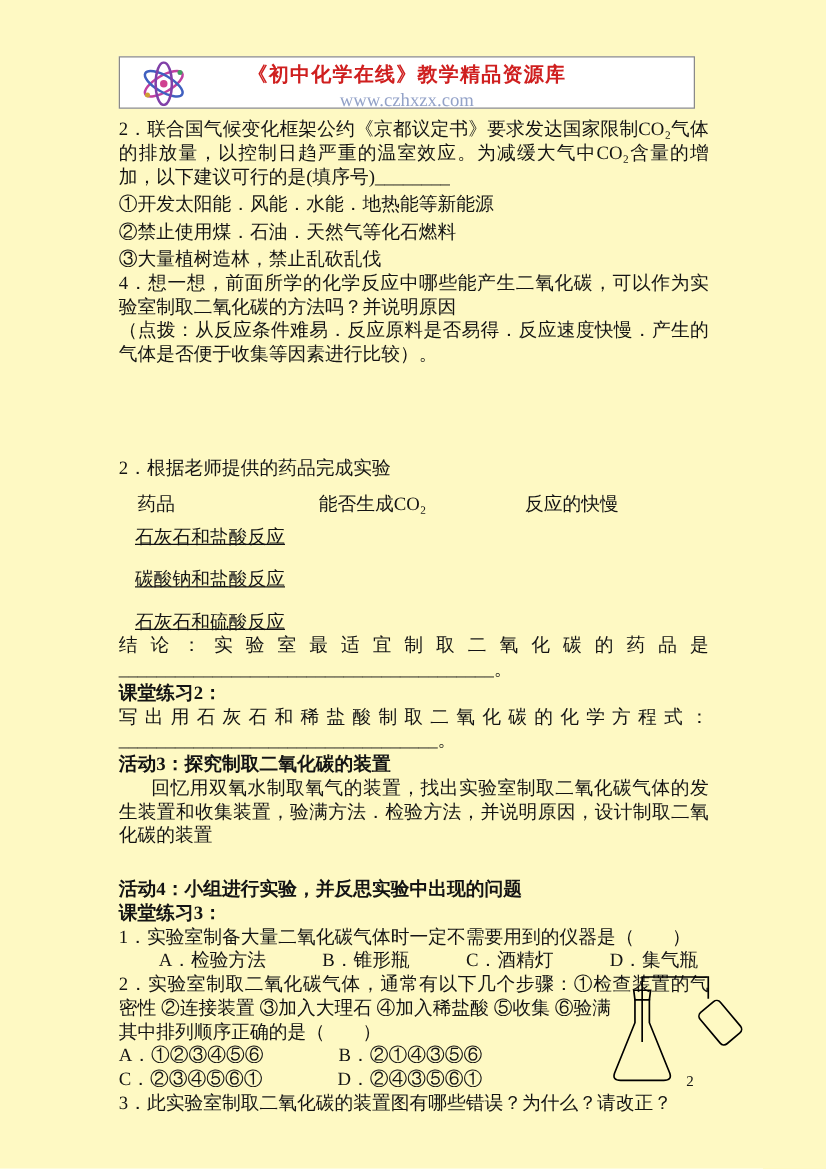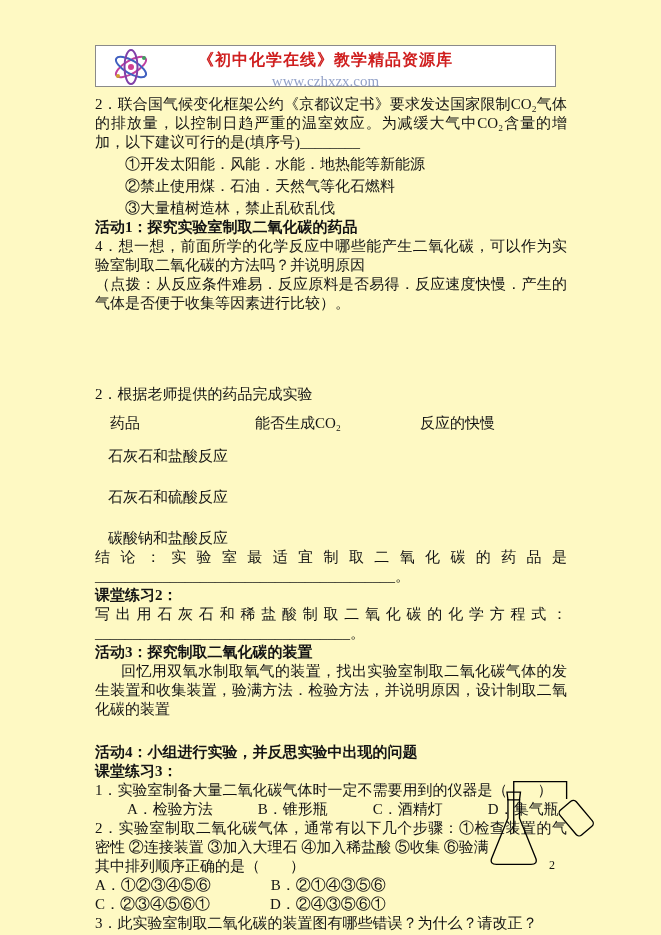--- a/index.html
+++ b/index.html
@@ -17,31 +17,31 @@
   .header-text { position:absolute; left:0; top:4px; width:100%; text-align:center; }
   .header-title { font-size:16px; font-weight:bold; color:#cf1f1f; letter-spacing:1px; }
   .header-url { font-size:15px; color:#93a2c8; margin-top:2px; }
 
   .content {
     position:absolute; left:95px; top:95px; width:472px;
     font-size:15px; line-height:19px; text-align:justify;
   }
   .content p { margin:0; }
   .q2para { margin-bottom:12px; }
-  p.opt { margin-top:3px;margin-left:30px; }
+  p.opt { margin-top:3px; }
   .heading { font-weight:bold; }
   .spacer-a { height:72px; }
   .spacer-b { height:24px; }
   .tbl { margin-top:2px; }
   .tbl-header { position:relative; height:19px; }
   .tbl-header span { position:absolute; top:8px; white-space:nowrap; }
   .tbl-header .c1 { left:15px; }
   .tbl-header .c2 { left:160px; }
   .tbl-header .c3 { left:325px; }
-  .tbl-row { margin-top:22px; padding-left:13px; height:19px; }
+  .tbl-row { margin-top:15px; padding-left:13px; height:19px;text-decoration:underline; }
   .conclusion { margin-top:22px; }
   .q1-opts { padding-left:32px; }
   .indent2 { text-indent:26px; }
 
   .diagram { position:absolute; left:482px; top:772px; }
   .page-number { position:absolute; left:549px; top:858px; font-size:12px; color:#141414; }
 </style>
 </head>
 <body>
 
@@ -65,42 +65,41 @@
       <div class="header-url">www.czhxzx.com</div>
     </div>
   </div>
 
   <div class="content">
     <p class="q2para">2．联合国气候变化框架公约《京都议定书》要求发达国家限制CO₂气体的排放量，以控制日趋严重的温室效应。为减缓大气中CO₂含量的增加，以下建议可行的是(填序号)________</p>
     <p class="opt">①开发太阳能．风能．水能．地热能等新能源</p>
     <p class="opt">②禁止使用煤．石油．天然气等化石燃料</p>
     <p class="opt">③大量植树造林，禁止乱砍乱伐</p>
 
-    <p class="heading">活动1：探究实验室制取二氧化碳的药品</p>
     <p>4．想一想，前面所学的化学反应中哪些能产生二氧化碳，可以作为实验室制取二氧化碳的方法吗？并说明原因</p>
     <p>（点拨：从反应条件难易．反应原料是否易得．反应速度快慢．产生的气体是否便于收集等因素进行比较）。</p>
 
     <div class="spacer-a"></div>
 
     <p>2．根据老师提供的药品完成实验</p>
 
     <div class="tbl">
       <div class="tbl-header">
         <span class="c1">药品</span>
         <span class="c2">能否生成CO₂</span>
         <span class="c3">反应的快慢</span>
       </div>
       <div class="tbl-row">
         <span>石灰石和盐酸反应</span>
       </div>
       <div class="tbl-row">
-        <span>石灰石和硫酸反应</span>
+        <span>碳酸钠和盐酸反应</span>
       </div>
       <div class="tbl-row">
-        <span>碳酸钠和盐酸反应</span>
+        <span>石灰石和硫酸反应</span>
       </div>
     </div>
 
     <p class="conclusion">结论：实验室最适宜制取二氧化碳的药品是________________________________________。</p>
     <p class="heading">课堂练习2：</p>
     <p>写出用石灰石和稀盐酸制取二氧化碳的化学方程式：__________________________________。</p>
 
     <p class="heading">活动3：探究制取二氧化碳的装置</p>
     <p class="indent2">回忆用双氧水制取氧气的装置，找出实验室制取二氧化碳气体的发生装置和收集装置，验满方法．检验方法，并说明原因，设计制取二氧化碳的装置</p>
 

